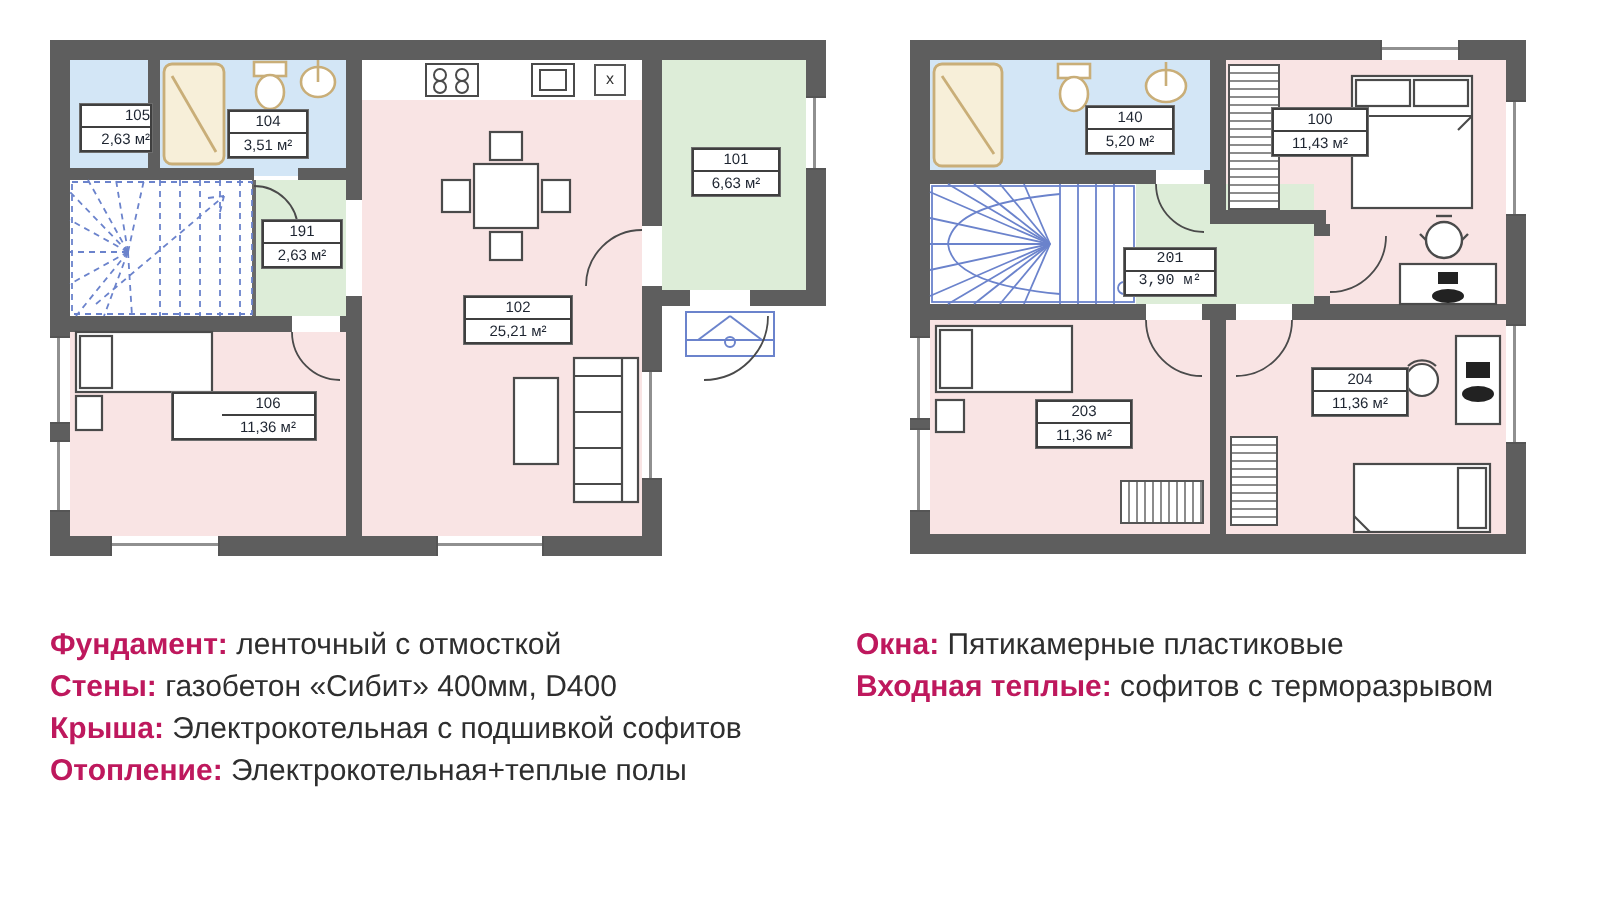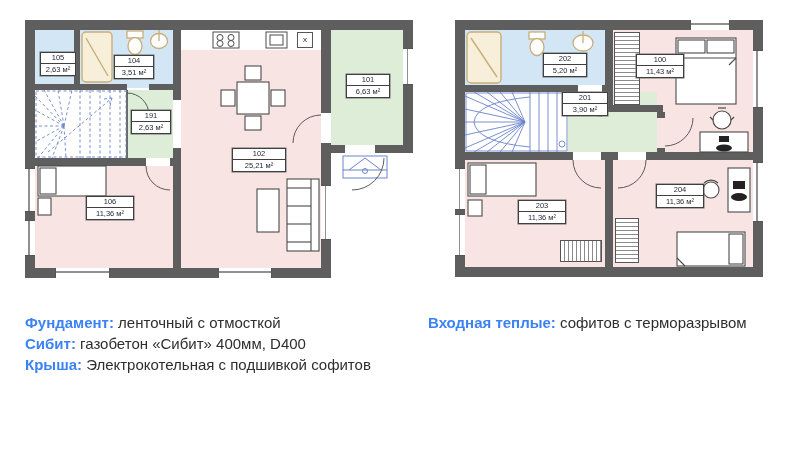--- a/index.html
+++ b/index.html
@@ -21,21 +21,21 @@
   .win-h{position:absolute;height:10px;background:linear-gradient(180deg,#fff 0 3.5px,#909090 3.5px 5px,#fff 5px 10px);
          border-left:1.5px solid #555;border-right:1.5px solid #555;box-sizing:border-box;}
   .overlay{position:absolute;left:0;top:0;pointer-events:none;}
   .rlabel{position:absolute;background:#fff;border:1px solid #3f3f3f;box-shadow:0 0 0 0.5px #6d6d6d;
           text-align:center;color:#1d2430;z-index:5;}
   .rnum{font-size:7.5px;line-height:10px;border-bottom:1px solid #3f3f3f;font-weight:400;}
   .rarea{font-size:7.5px;line-height:11px;}
   .unitbox{position:absolute;background:#fff;border:1px solid #555;box-sizing:border-box;
            font-size:8px;color:#333;text-align:center;line-height:14px;}
   .specs{position:absolute;font-size:15px;line-height:21px;color:#2e2e2e;white-space:nowrap;}
-  .specs b{color:#3b82f6;font-weight:700;}
+  .specs b{color:#be185d;font-weight:700;}
   .spec-line{height:21px;}
 </style>
 </head>
 <body>
 
 <div class="sheet">
 
   <div>
     <div class="room blue" style="left:35px;top:30px;width:39px;height:58px;"></div>
     <div class="room blue" style="left:80px;top:30px;width:93px;height:58px;"></div>
@@ -269,69 +269,71 @@
       <path d="M 665 146 A 28 28 0 0 0 693 118"></path>
       <path d="M 573 160 A 28 28 0 0 0 601 188"></path>
       <path d="M 646 160 A 28 28 0 0 1 618 188"></path>
     </g>
   </svg>
 
   <div class="unitbox" style="left:297px;top:32px;width:16px;height:16px;">
     <span>x</span>
   </div>
 
-  <div class="rlabel" style="left:40px;top:52px;width:34px;">
+  <div class="rlabel" style="left:40px;top:52px;width:34px;text-align:right;">
     <div class="rnum">105</div>
     <div class="rarea">2,63 м²</div>
   </div>
   <div class="rlabel" style="left:114px;top:55px;width:38px;">
     <div class="rnum">104</div>
     <div class="rarea">3,51 м²</div>
   </div>
   <div class="rlabel" style="left:131px;top:110px;width:38px;">
     <div class="rnum">191</div>
     <div class="rarea">2,63 м²</div>
   </div>
   <div class="rlabel" style="left:232px;top:148px;width:52px;">
     <div class="rnum">102</div>
     <div class="rarea">25,21 м²</div>
   </div>
   <div class="rlabel" style="left:346px;top:74px;width:42px;">
     <div class="rnum">101</div>
     <div class="rarea">6,63 м²</div>
   </div>
-  <div class="rlabel" style="left:86px;top:196px;width:46px;">
+  <div class="rlabel" style="left:86px;top:196px;width:46px;padding-left:24px;">
     <div class="rnum">106</div>
     <div class="rarea">11,36 м²</div>
   </div>
 
   <div class="rlabel" style="left:543px;top:53px;width:42px;">
-    <div class="rnum">202</div>
+    <div class="rnum">140</div>
     <div class="rarea">5,20 м²</div>
   </div>
-  <div class="rlabel" style="left:562px;top:92px;width:44px;">
+  <div class="rlabel" style="left:562px;top:124px;width:44px;font-family:Liberation Mono, monospace;">
     <div class="rnum">201</div>
     <div class="rarea">3,90 м²</div>
   </div>
   <div class="rlabel" style="left:636px;top:54px;width:46px;">
     <div class="rnum">100</div>
     <div class="rarea">11,43 м²</div>
   </div>
   <div class="rlabel" style="left:518px;top:200px;width:46px;">
     <div class="rnum">203</div>
     <div class="rarea">11,36 м²</div>
   </div>
   <div class="rlabel" style="left:656px;top:184px;width:46px;">
     <div class="rnum">204</div>
     <div class="rarea">11,36 м²</div>
   </div>
 
   <div class="specs" style="left:25px;top:312px;">
     <div class="spec-line"><b>Фундамент:</b> <span>ленточный с отмосткой</span></div>
-    <div class="spec-line"><b>Сибит:</b> <span>газобетон «Сибит» 400мм, D400</span></div>
+    <div class="spec-line"><b>Стены:</b> <span>газобетон «Сибит» 400мм, D400</span></div>
     <div class="spec-line"><b>Крыша:</b> <span>Электрокотельная с подшивкой софитов</span></div>
+    <div class="spec-line"><b>Отопление:</b> <span>Электрокотельная+теплые полы</span></div>
   </div>
 
   <div class="specs" style="left:428px;top:312px;">
+    <div class="spec-line"><b>Окна:</b> <span>Пятикамерные пластиковые</span></div>
     <div class="spec-line"><b>Входная теплые:</b> <span>софитов с терморазрывом</span></div>
   </div>
 
 </div>
 
 </body></html>

